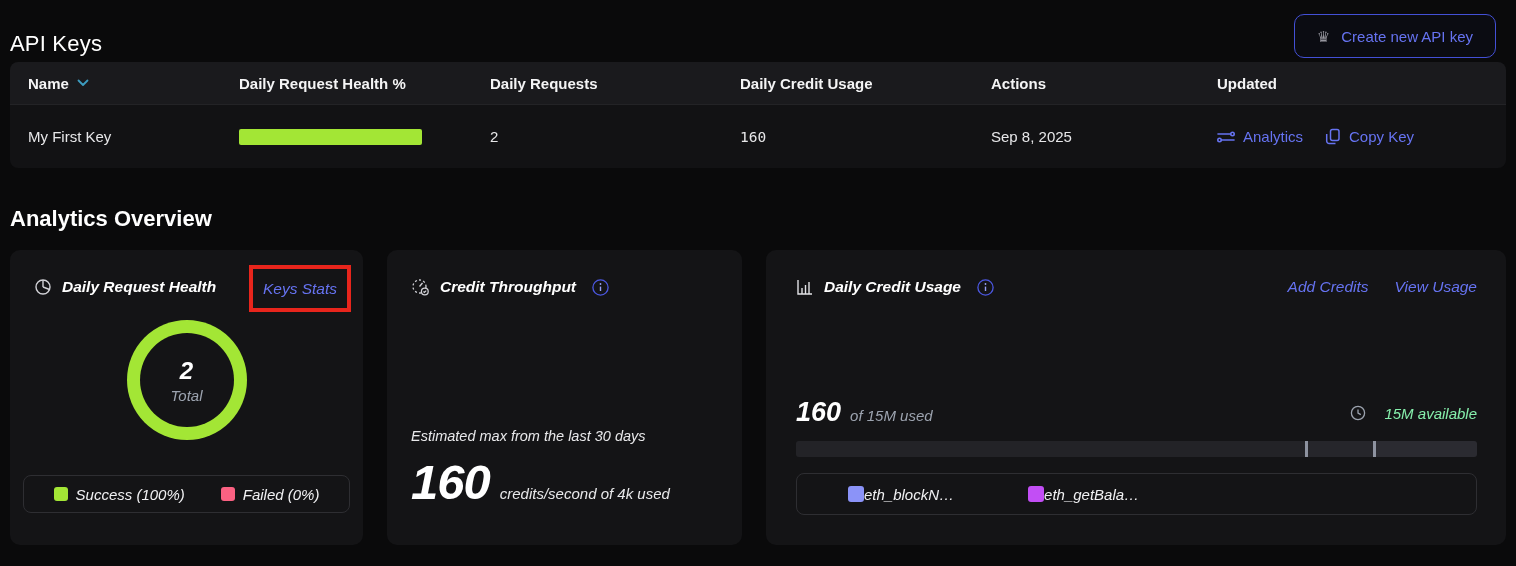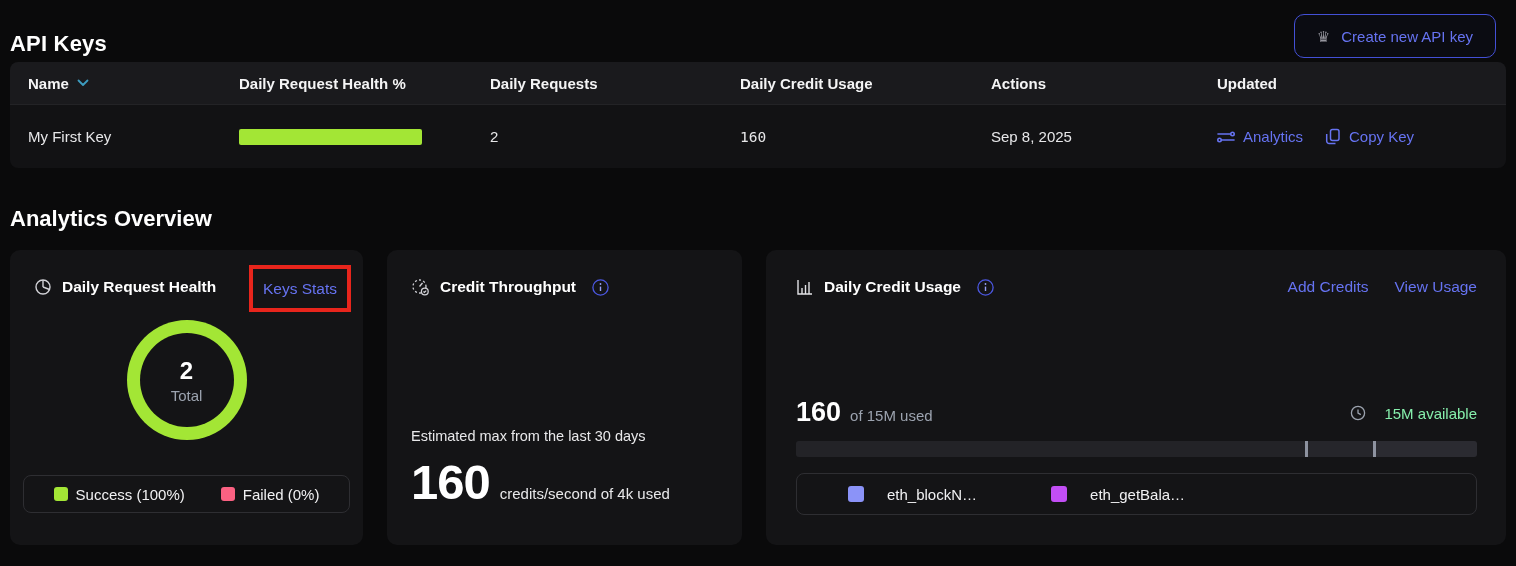--- a/index.html
+++ b/index.html
@@ -7,21 +7,21 @@
   body {
     background:#0a0a0b;
     font-family:"Liberation Sans", sans-serif;
     color:#ececee;
     -webkit-font-smoothing:antialiased;
   }
   .page { padding:0 10px; position:relative; height:100%; }
 
   
   .topbar { display:flex; align-items:flex-start; justify-content:space-between; padding-top:14px; }
-  .page-title { font-size:22px; font-weight:700; letter-spacing:.2px; margin-top:17px; color:#fff; }
+  .page-title { font-size:22px; font-weight:400; letter-spacing:.2px; margin-top:17px; color:#fff; }
   .create-btn {
     display:flex; align-items:center; gap:11px;
     height:44px; padding:0 22px; margin-right:10px;
     background:#0b0c12; border:1px solid #4350d6; border-radius:10px;
     color:#6673f1; font-size:15px; font-weight:500; cursor:pointer;
     font-family:"Liberation Sans", sans-serif;
   }
   .crown { color:#96969e; font-size:15px; line-height:1; }
 
   
@@ -36,21 +36,21 @@
   .th-name { display:flex; align-items:center; gap:8px; }
   .health-bar { width:183px; height:16px; border-radius:2px; }
   .mono { font-family:"DejaVu Sans Mono","Liberation Mono",monospace; font-size:14.5px; }
   .actions { display:flex; align-items:center; gap:22px; }
   .action-link { display:flex; align-items:center; gap:8px; color:#6673f1; font-size:15px; cursor:pointer; }
 
   
   .section-title { font-size:22px; font-weight:700; color:#fff; margin-top:38px; }
 
   
-  .cards { display:flex; gap:24px; margin-top:18px; height:295px; }
+  .cards { display:flex; gap:24px; margin-top:18px; height:295px;font-style:italic; }
   .card { background:#141416; border-radius:10px; position:relative; display:flex; flex-direction:column; }
   .card-1 { width:353px; padding:24px 24px 32px; }
   .card-2 { width:355px; padding:24px 24px 38px; }
   .card-3 { flex:1; padding:24px 29px 30px 30px; }
   .card-head { display:flex; align-items:center; gap:10px; margin-top:4px; }
   .card-title { font-size:15.5px; font-weight:700; color:#fff; white-space:nowrap; }
   .head-links { margin-left:auto; display:flex; gap:26px; }
   .blue-link { color:#6673f1; font-size:15.5px; cursor:pointer; text-decoration:none; }
 
   
@@ -87,21 +87,21 @@
   .usage-stats { margin-top:auto; display:flex; align-items:baseline; }
   .usage-big { font-size:27px; font-weight:700; color:#fff; line-height:1; }
   .usage-suffix { font-size:15px; color:#9ca3af; margin-left:9px; }
   .usage-available { margin-left:auto; display:flex; align-items:center; gap:18px; font-size:15px; color:#86efac; }
   .progress { margin-top:15px; height:16px; border-radius:3px; position:relative; overflow:hidden; }
   .tick { position:absolute; top:0; bottom:0; width:3px; background:#8e93a0; }
   .usage-legend {
     margin-top:16px; height:42px; border:1px solid #2e2e32; border-radius:8px;
     display:flex; align-items:center; gap:38px; padding:0 15px;
   }
-  .usage-legend .legend-item { gap:23px;padding-left:36px; }
+  .usage-legend .legend-item { gap:0;padding-left:36px; }
   .usage-legend .swatch { width:16px; height:16px; }
 
   .icon { flex:0 0 auto; display:inline-flex; }
 </style>
 </head>
 <body>
 
 <div class="page">
 
   <div class="topbar">

